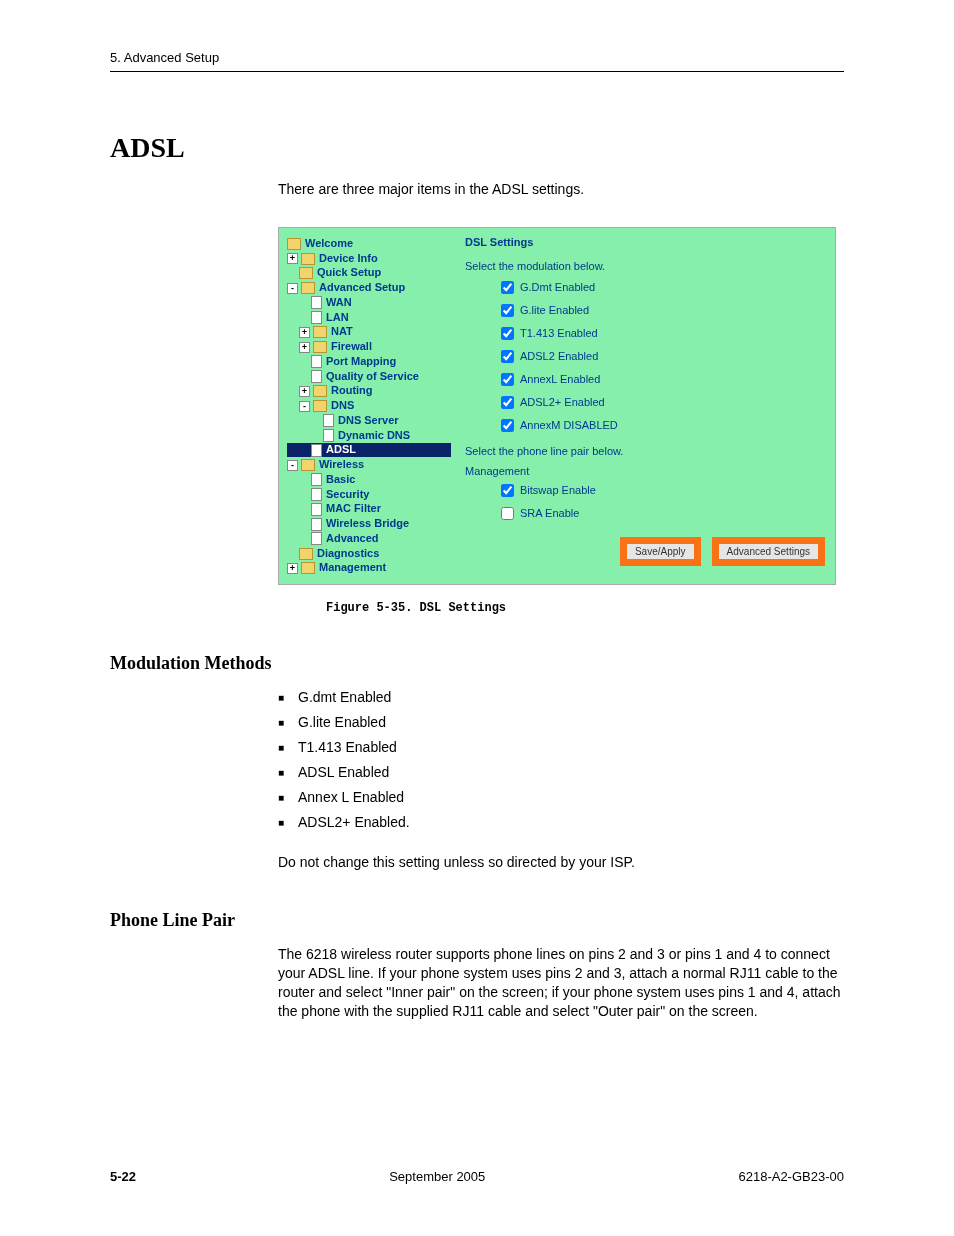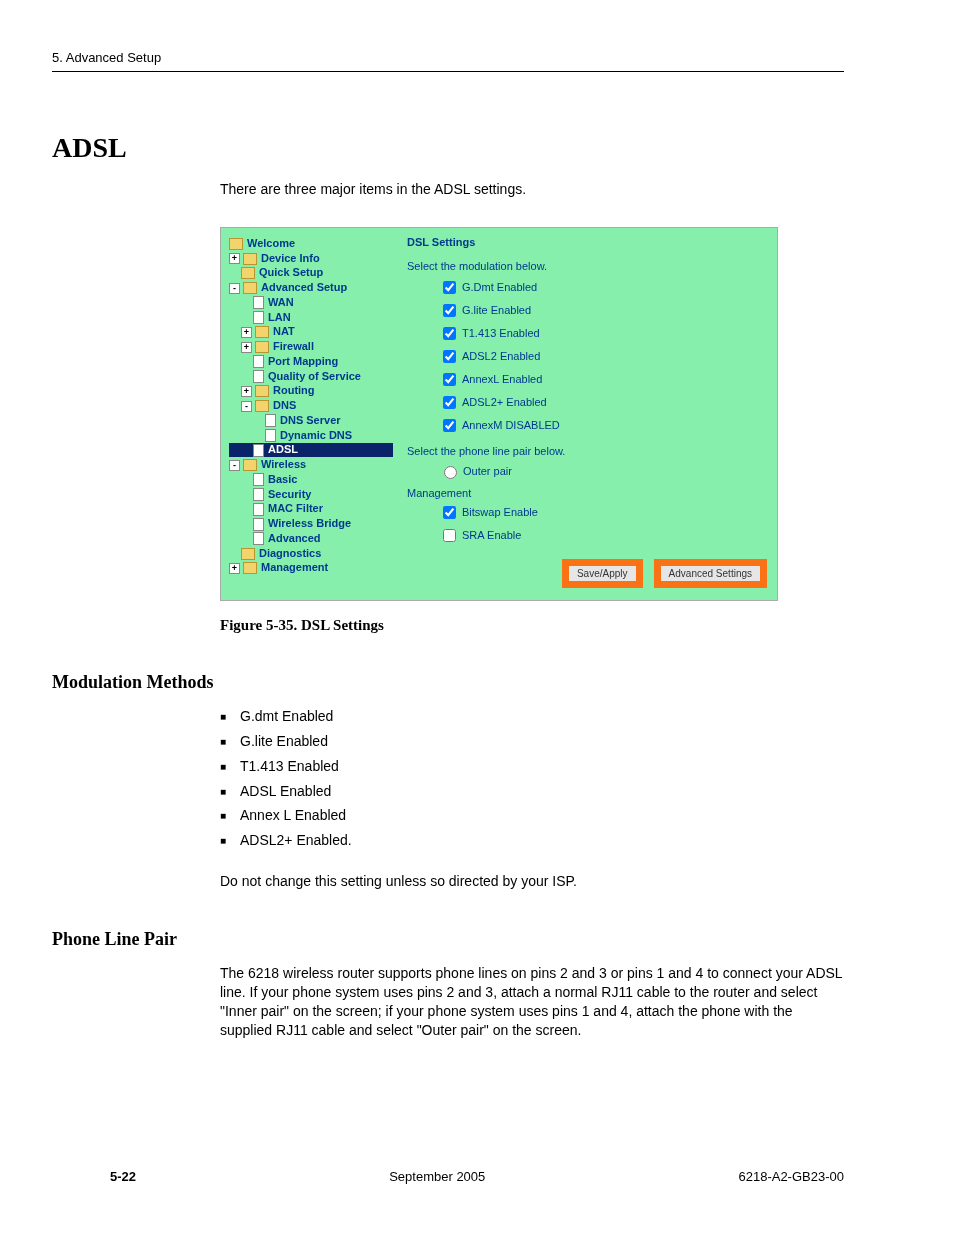--- a/index.html
+++ b/index.html
@@ -7,21 +7,21 @@
     padding: 0;
     font-family: "Times New Roman", serif;
     background: #fff;
     color: #000;
     font-size: 14px;
   }
   .page {
     width: 954px;
     height: 1236px;
     box-sizing: border-box;
-    padding: 50px 110px 40px 52px;
+    padding: 50px 110px 40px 110px;
     position: relative;
   }
   .header-line {
     font-family: Arial, Helvetica, sans-serif;
     font-size: 13px;
     color: #000;
   }
   hr.header-rule {
     border: none;
     border-top: 1px solid #000;
@@ -36,24 +36,25 @@
   .body-block {
     margin-left: 168px;
     font-family: Arial, Helvetica, sans-serif;
     font-size: 14px;
     line-height: 1.35;
   }
   .figure-wrap {
     margin: 28px 0 30px 168px;
   }
   .fig-caption {
-    font-family: Liberation Serif, serif;
+    font-family: Liberation Mono, monospace;
     font-weight: bold;
-    font-size: 15px;
+    font-size: 12px;
     margin-top: 16px;
+    margin-left: 48px;
   }
   h2.sub-title {
     font-family: "Times New Roman", serif;
     font-weight: bold;
     font-size: 18px;
     margin: 38px 0 14px 0;
   }
   ul.bullets {
     margin: 10px 0 0 0;
     padding-left: 20px;
@@ -322,24 +323,20 @@
         <div class="opt">
             <input type="checkbox" checked="" style="">
             <span>ADSL2+ Enabled</span>
           </div>
         <div class="opt">
             <input type="checkbox" checked="" style="">
             <span>AnnexM DISABLED</span>
           </div>
 
         <div class="prompt">Select the phone line pair below.</div>
-        <div class="opt">
-            <input type="radio" name="pair" style="">
-            <span>Outer pair</span>
-          </div>
 
         <div class="cap-title">Management</div>
         <div class="opt">
             <input type="checkbox" checked="" style="">
             <span>Bitswap Enable</span>
           </div>
         <div class="opt">
             <input type="checkbox" style="">
             <span>SRA Enable</span>
           </div>

